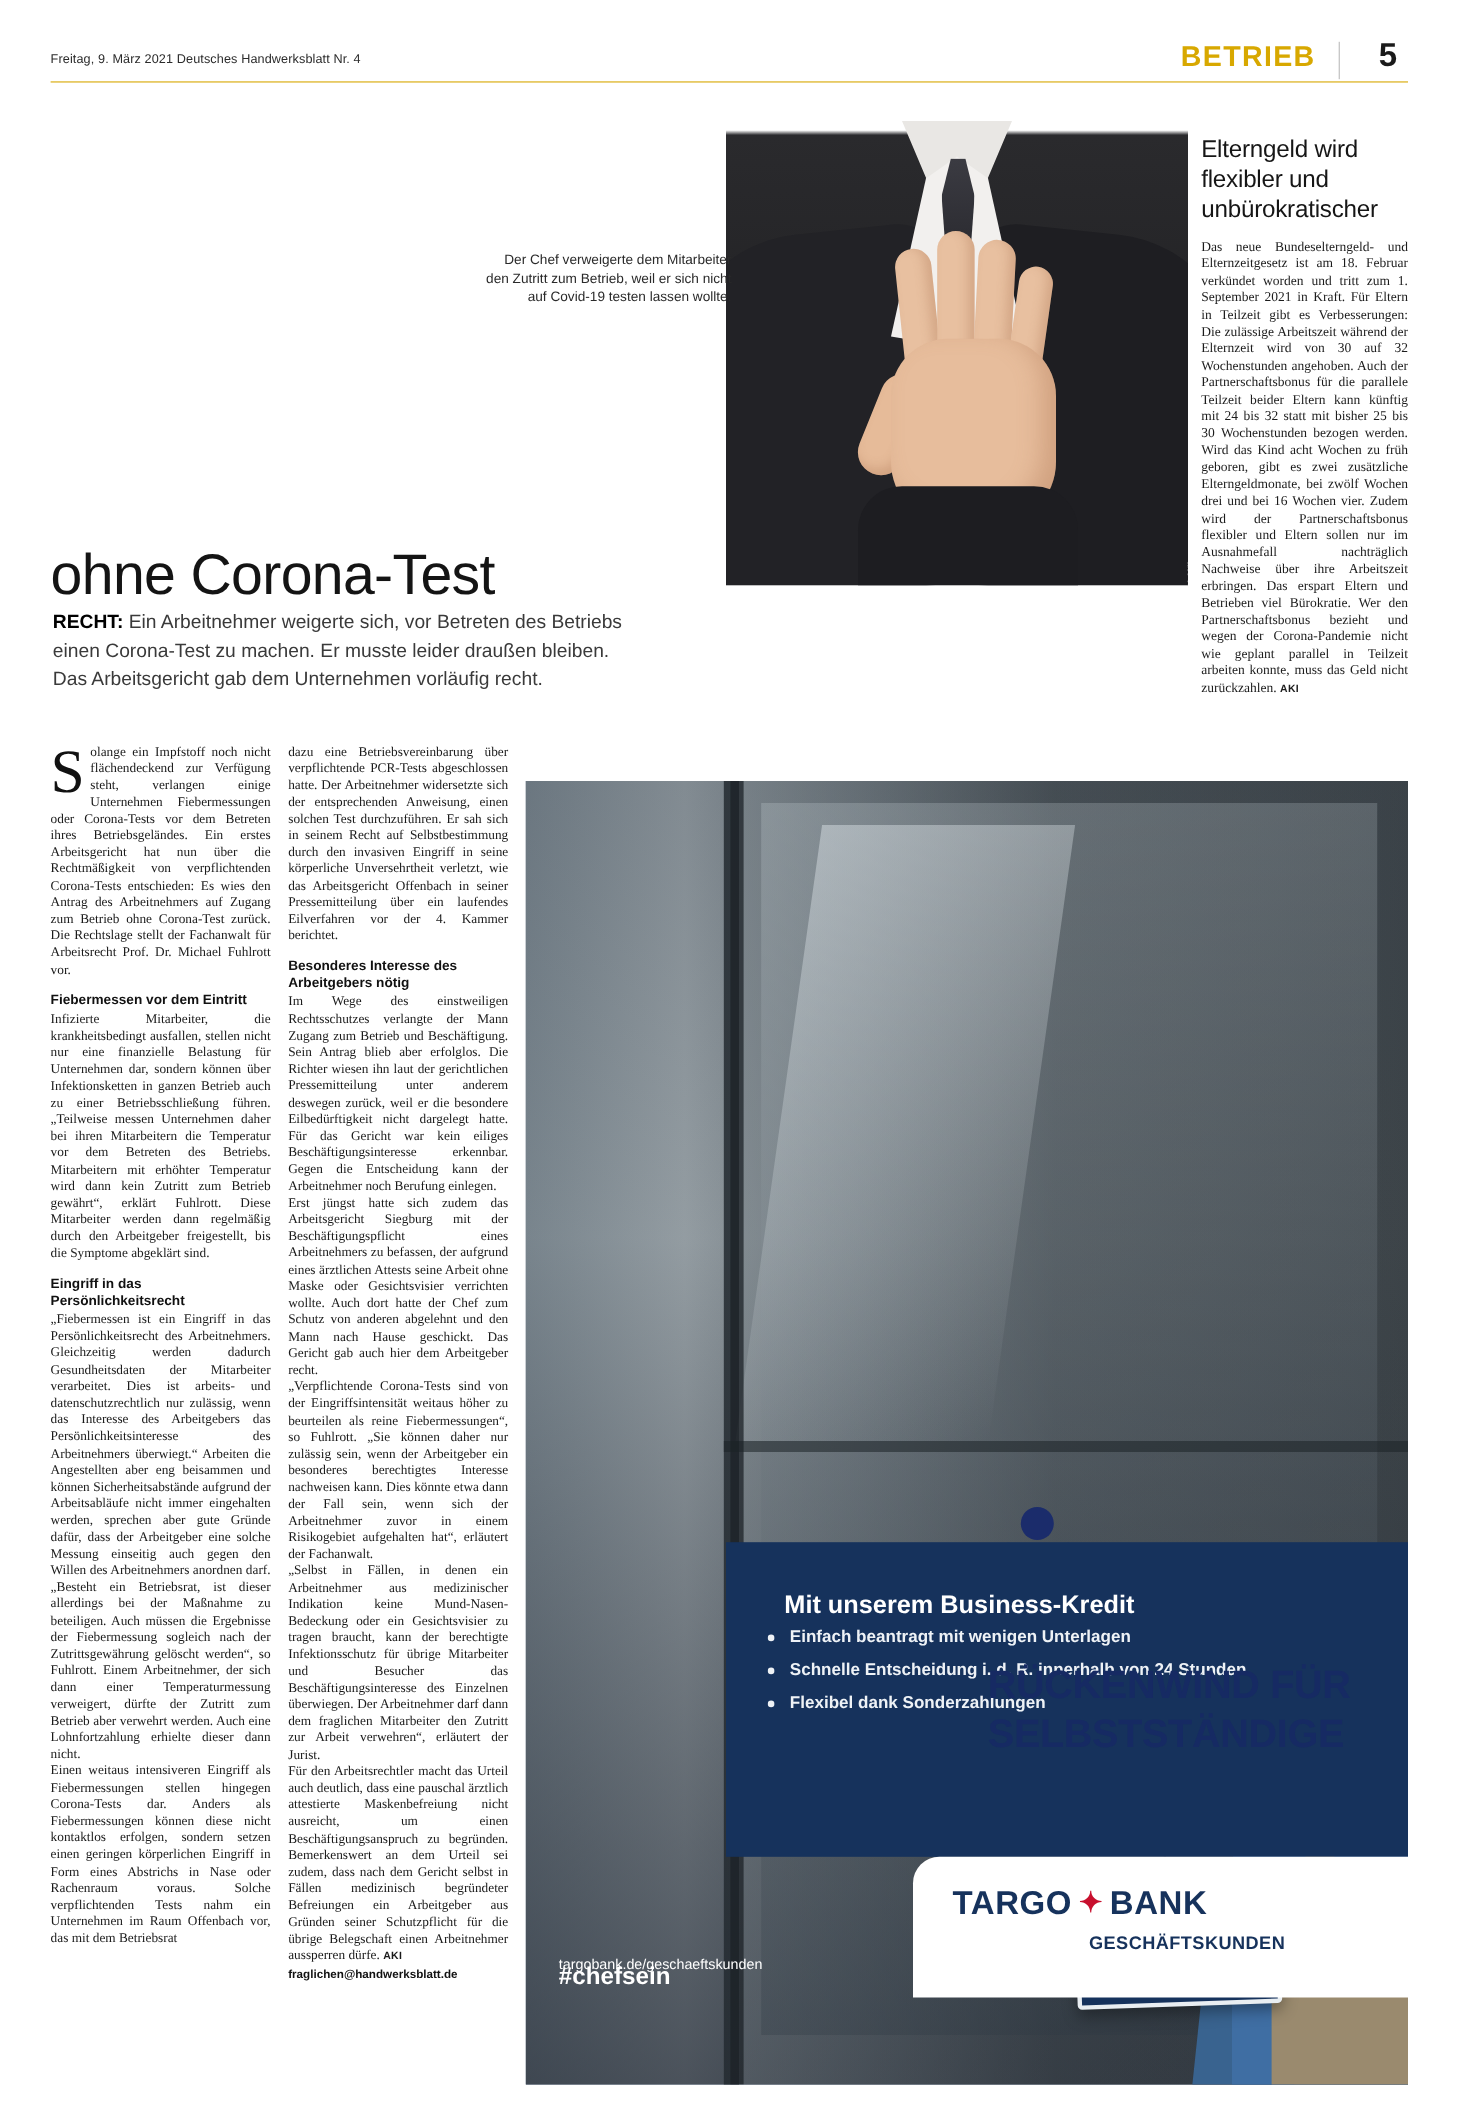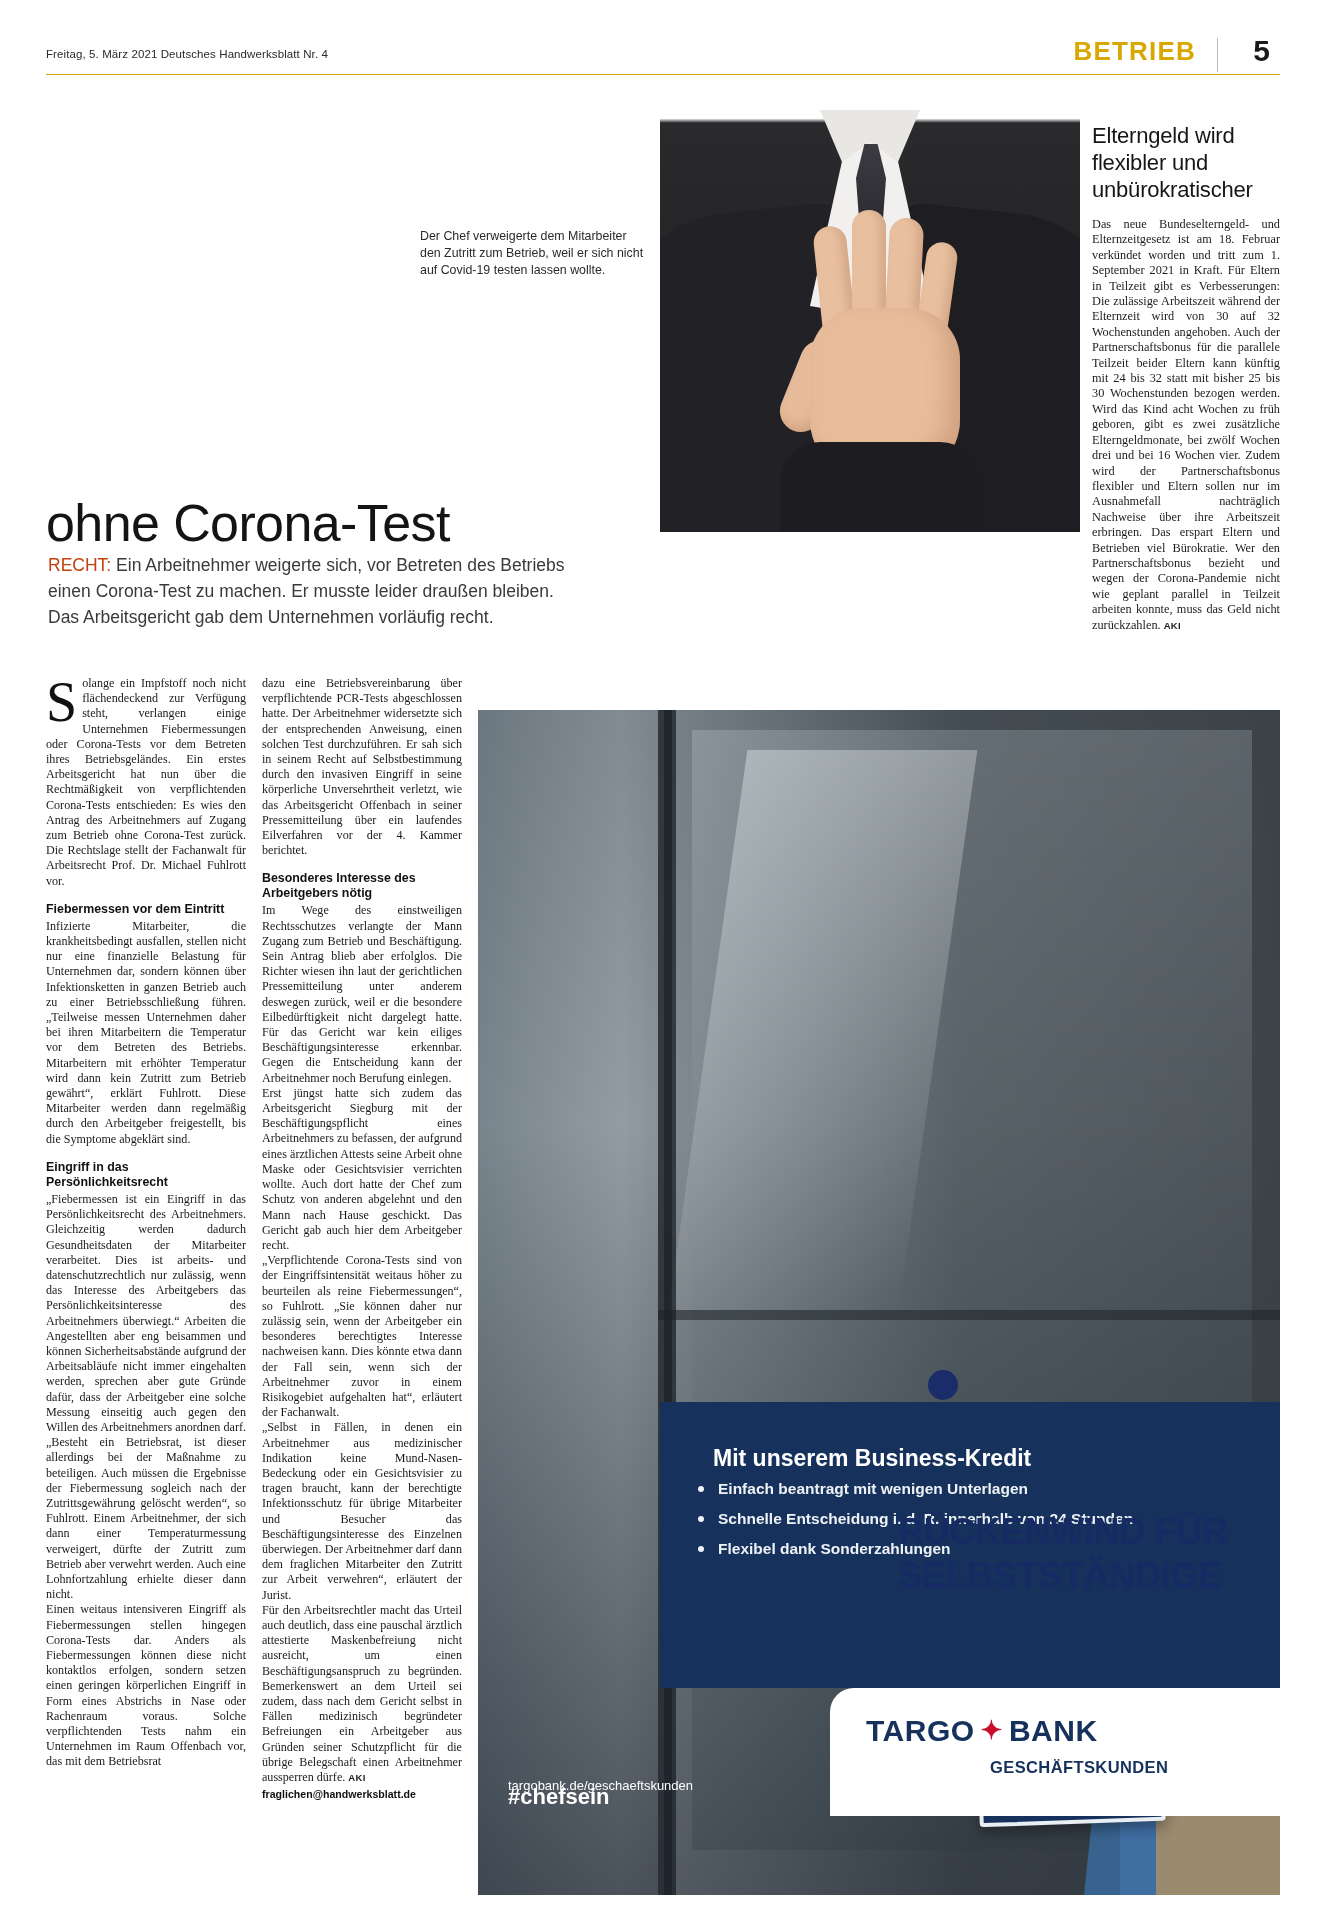--- a/index.html
+++ b/index.html
@@ -171,23 +171,23 @@
     font-family: "Liberation Sans", sans-serif;
     font-size: 7.5px;
     color: #aaa;
     transform: rotate(-90deg);
     transform-origin: right bottom;
     white-space: nowrap;
   }
 
   .hero-caption {
     position: absolute;
-    left: 420px; top: 228px;
+    left: 435px; top: 228px;
     width: 230px;
-    text-align: left;
+    text-align: right;
     font-family: "Liberation Sans", sans-serif;
     font-size: 12.4px;
     line-height: 17px;
     color: #2a2a2a;
   }
 
   
   .headline {
     position: absolute;
     left: 46px; top: 395px;
@@ -202,22 +202,22 @@
   .standfirst {
     position: absolute;
     left: 48px; top: 552px;
     width: 540px;
     font-family: "Liberation Sans", sans-serif;
     font-size: 17.5px;
     line-height: 26px;
     color: #3a3a3a;
   }
   .standfirst .kicker {
-    color: #c2410c;
-    font-weight: normal;
+    color: #000000;
+    font-weight: bold;
   }
 
   
   .rail {
     position: absolute;
     left: 1092px; top: 122px;
     width: 188px;
   }
   .rail h2 {
     margin: 0 0 14px 0;
@@ -562,21 +562,21 @@
     font-size: 13px;
     color: #ffffff;
   }
 </style>
 </head>
 <body>
 
 <div class="page">
 
   <div class="masthead">
-    <div class="masthead-left">Freitag, 5. März 2021  Deutsches Handwerksblatt  Nr. 4</div>
+    <div class="masthead-left">Freitag, 9. März 2021  Deutsches Handwerksblatt  Nr. 4</div>
     <div class="masthead-section">BETRIEB</div>
     <div class="masthead-divider"></div>
     <div class="masthead-pagenum">5</div>
     <div class="masthead-line"></div>
   </div>
 
   <div class="hero-photo">
     <div class="hero-suit"></div>
     <div class="hero-shoulderL"></div>
     <div class="hero-shoulderR"></div>

